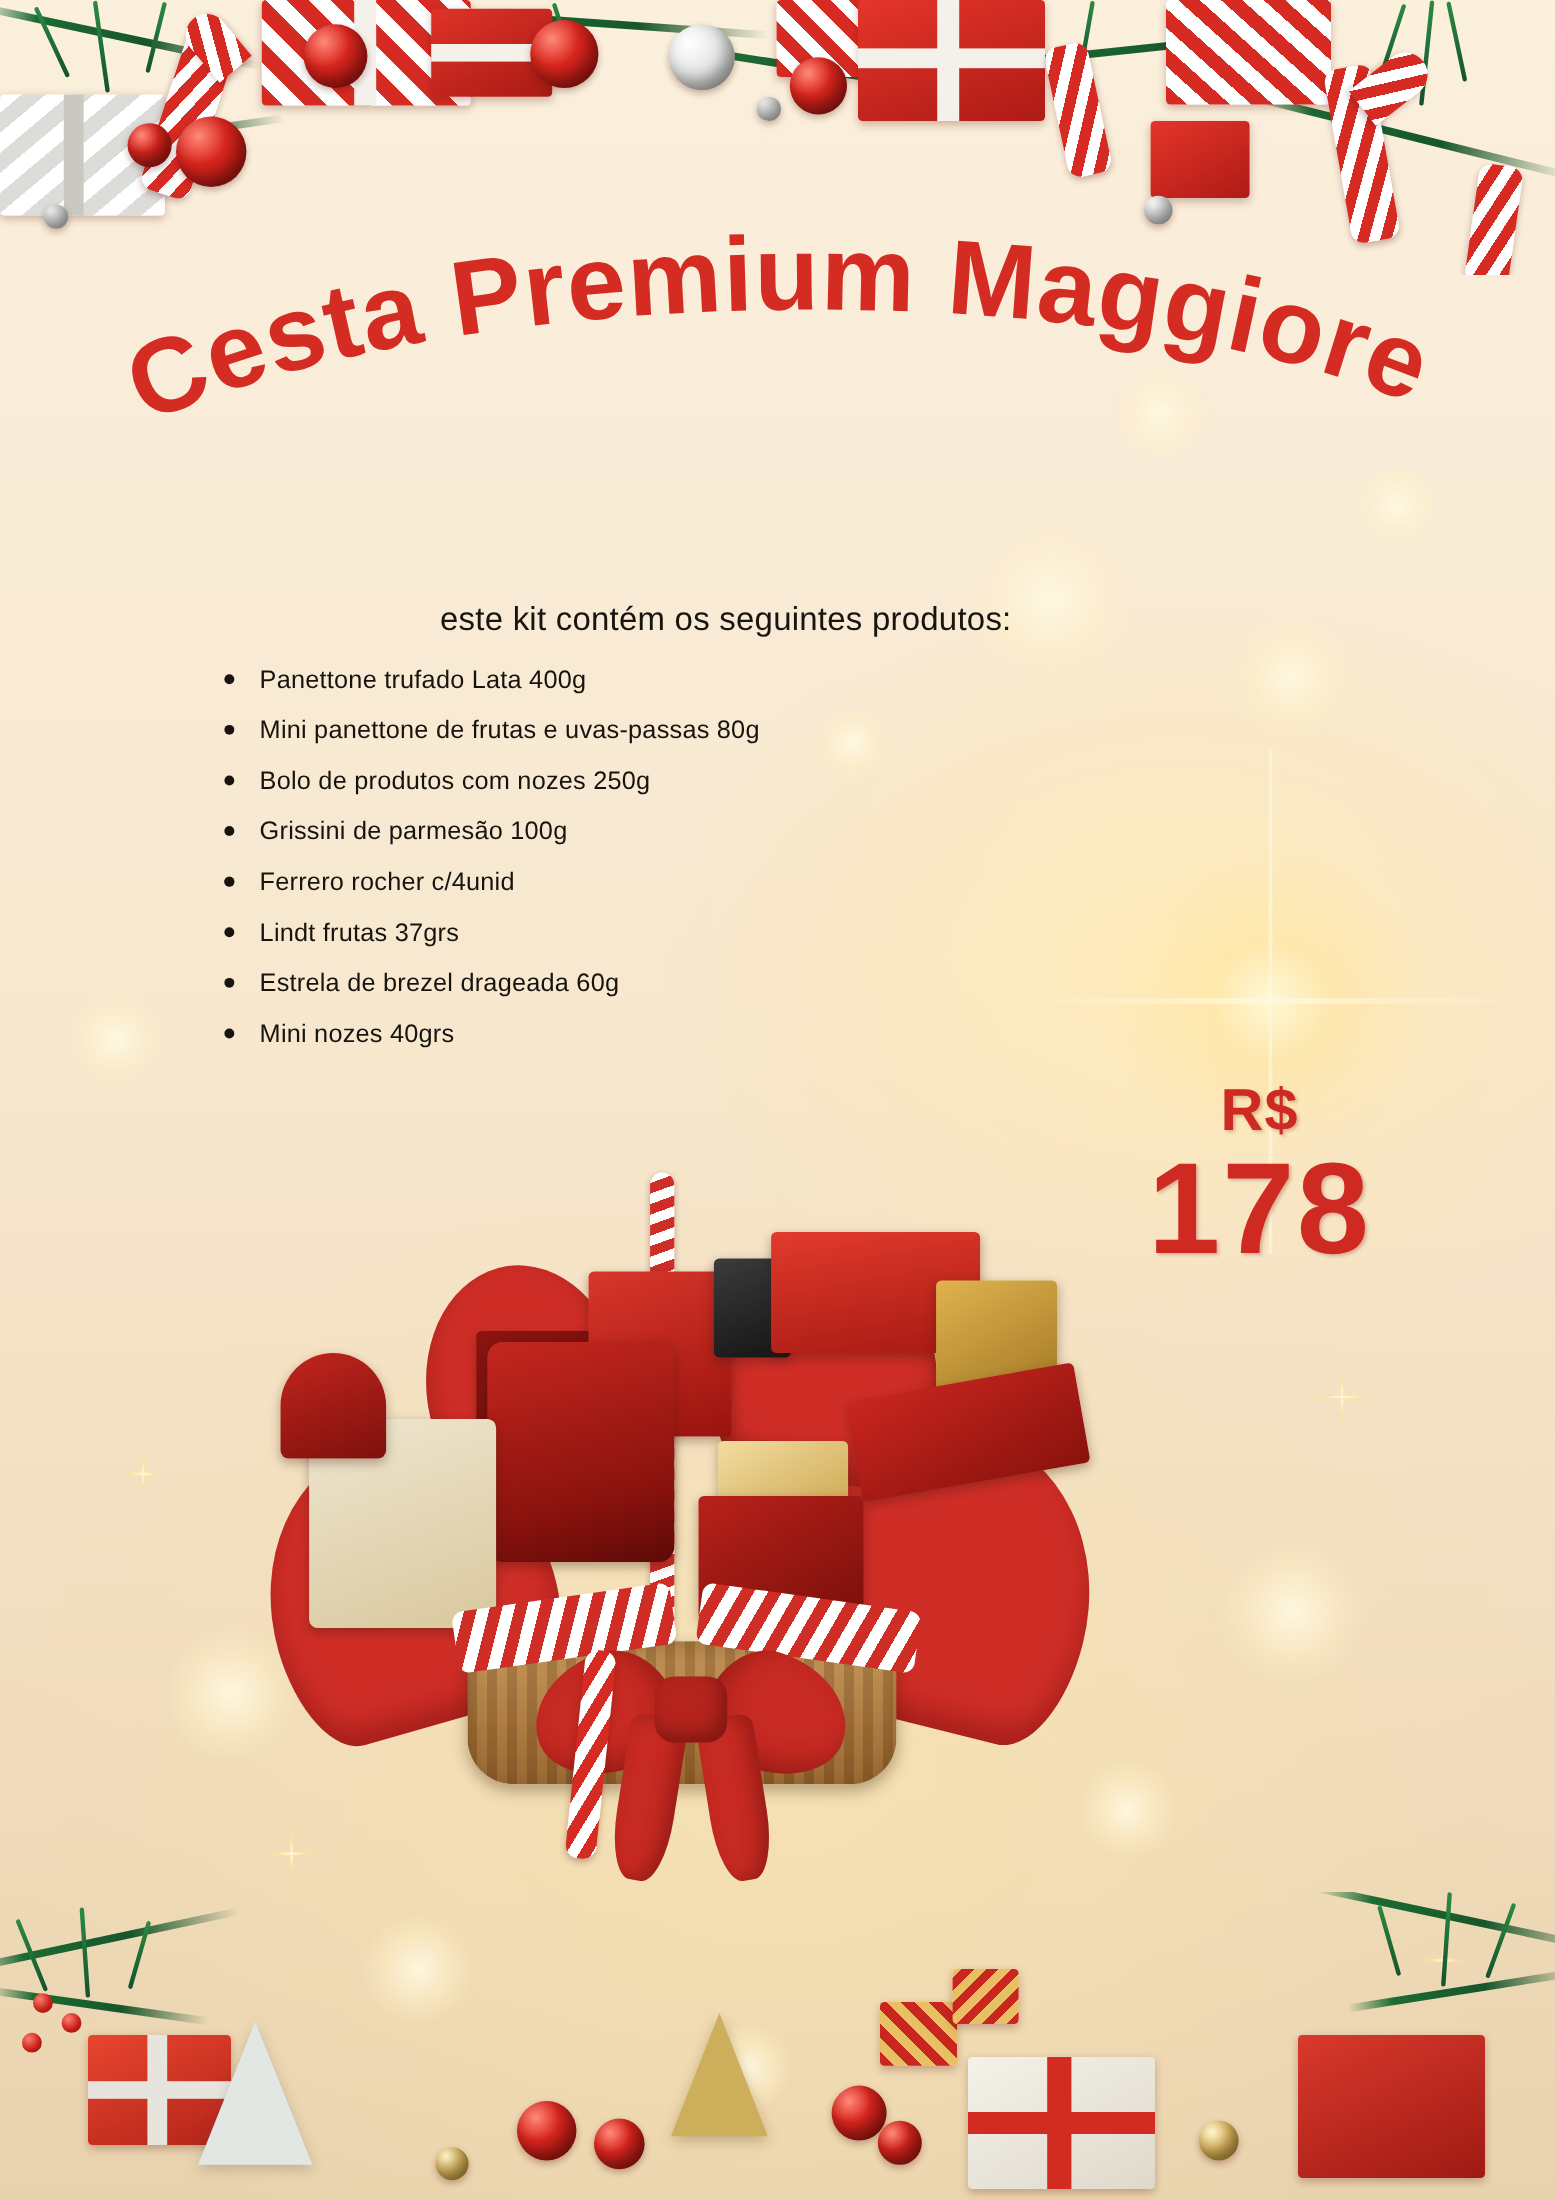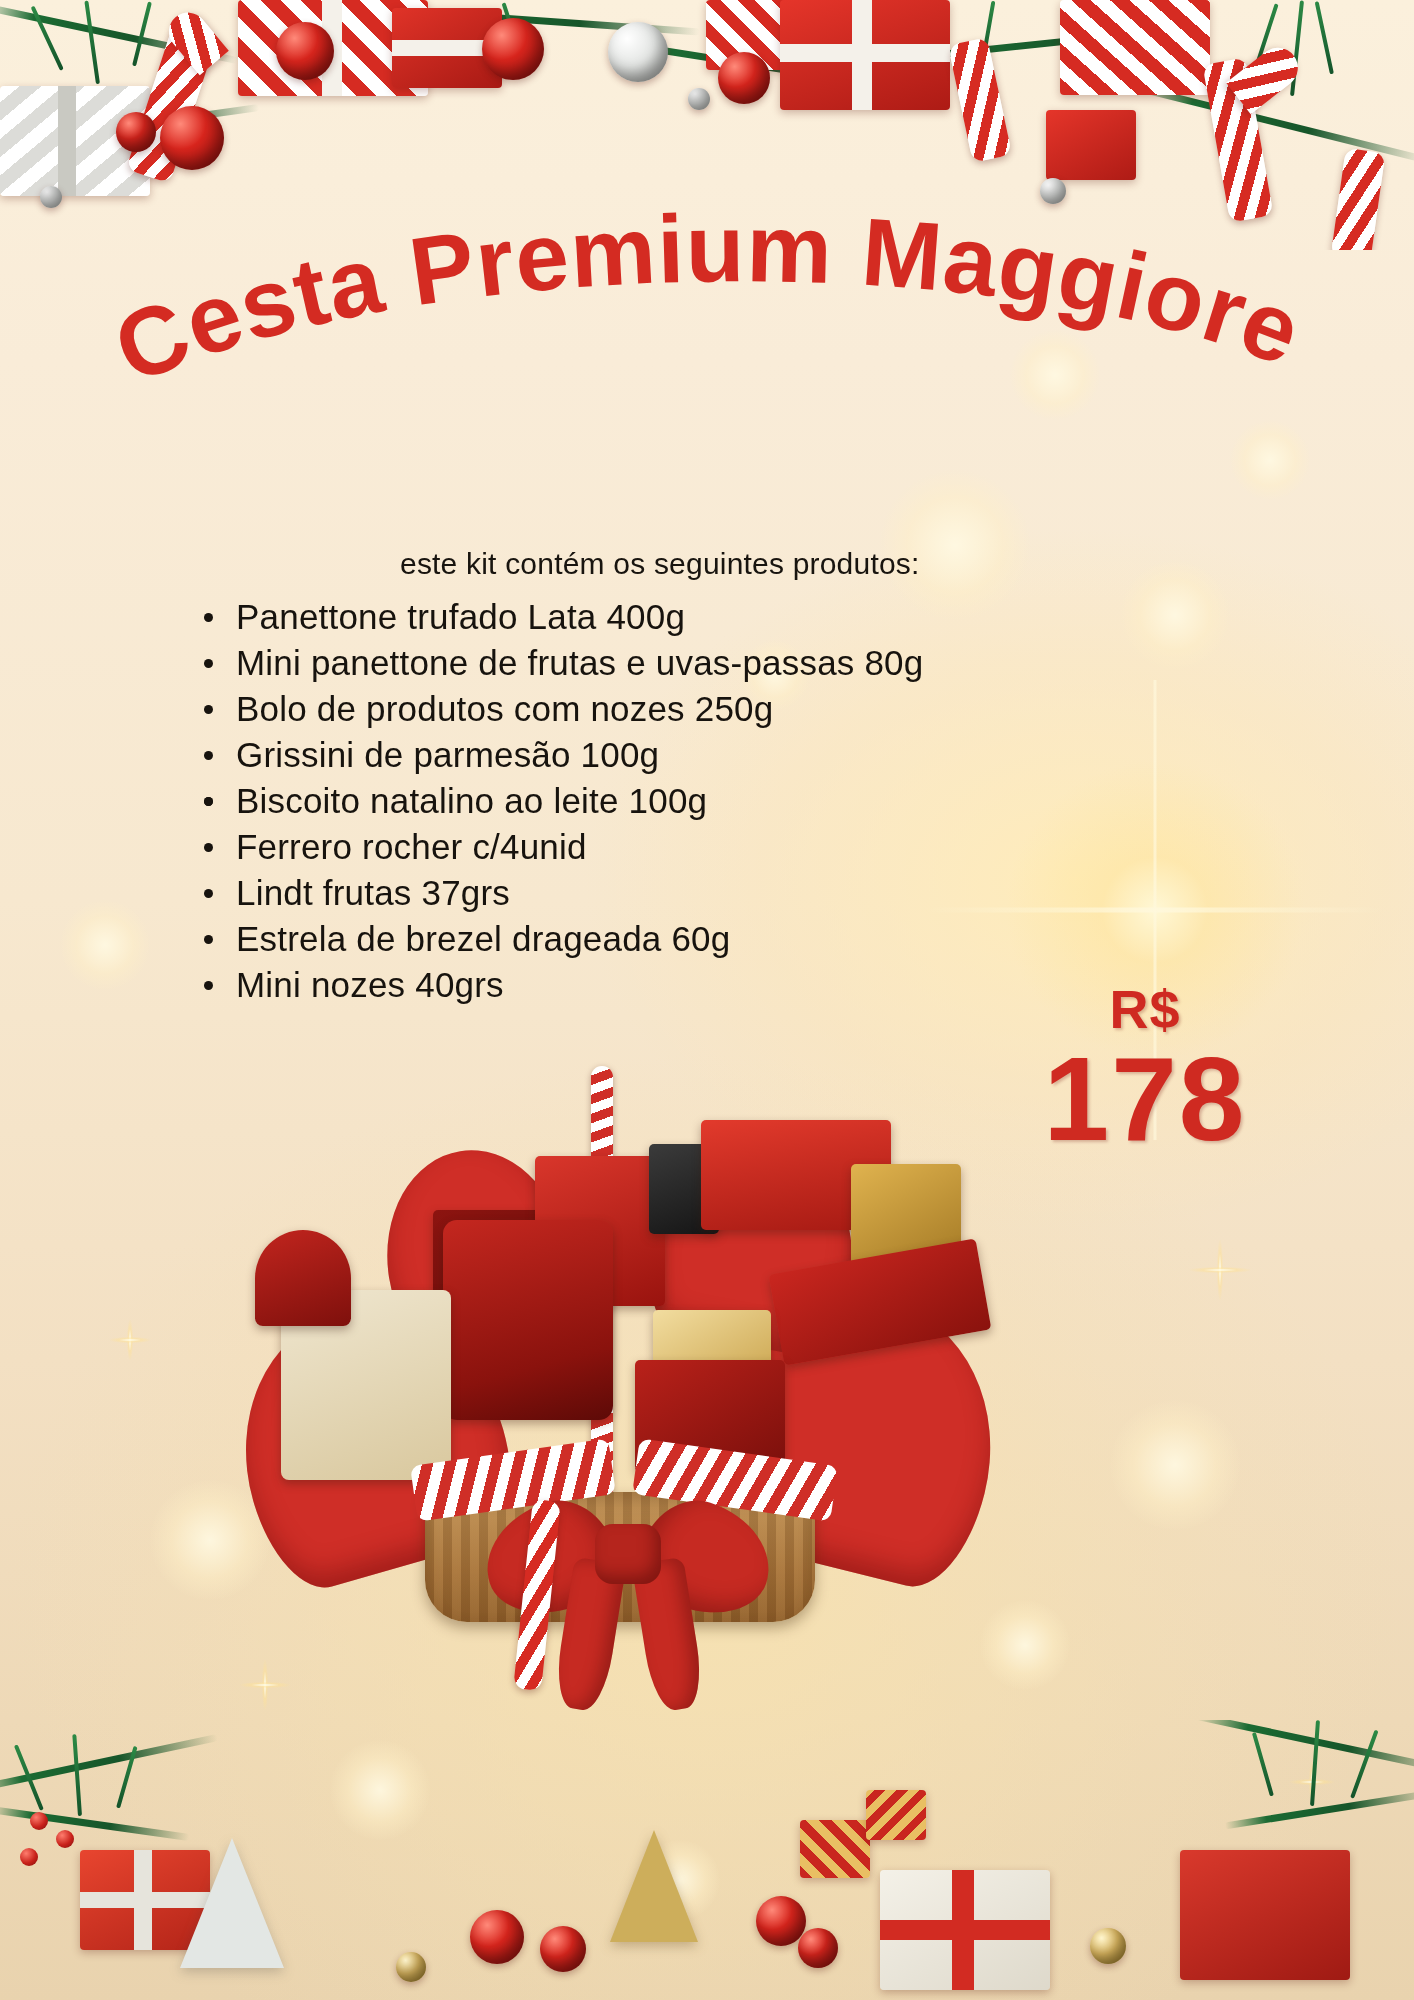--- a/index.html
+++ b/index.html
@@ -130,21 +130,21 @@
     position: absolute;
     left: 196px;
     top: 542px;
     width: 900px;
     margin: 0;
     padding: 0;
     list-style: none;
   }
   .item-list li {
     position: relative;
-    font-size: 35px;
+    font-size: 23px;
     line-height: 46px;
     color: #17130e;
     padding-left: 40px;
     letter-spacing: 0.2px;
     white-space: nowrap;
   }
   .item-list li .dot {
     position: absolute;
     left: 8px;
     top: 19px;
@@ -387,21 +387,20 @@
   <div class="content">
 
     <div class="kit-intro">este kit contém os seguintes produtos:</div>
 
     <ul class="item-list">
       <li><span class="dot"></span><span>Panettone trufado Lata 400g</span></li>
       <li><span class="dot"></span><span>Mini panettone de frutas e uvas-passas 80g</span></li>
       <li><span class="dot"></span><span>Bolo de produtos com nozes 250g</span></li>
       <li><span class="dot"></span><span>Grissini de parmesão 100g</span></li>
       <li><span class="dot"></span></li>
-      <li><span class="dot"></span><span>Biscoito natalino ao leite 100g</span></li>
       <li><span class="dot"></span><span>Ferrero rocher c/4unid</span></li>
       <li><span class="dot"></span><span> Lindt frutas 37grs</span></li>
       <li><span class="dot"></span><span>Estrela de brezel drageada 60g</span></li>
       <li><span class="dot"></span><span>Mini nozes 40grs</span></li>
     </ul>
 
     <div class="price-wrap">
       <div class="price-currency">R$</div>
       <div class="price-value">178</div>
     </div>

